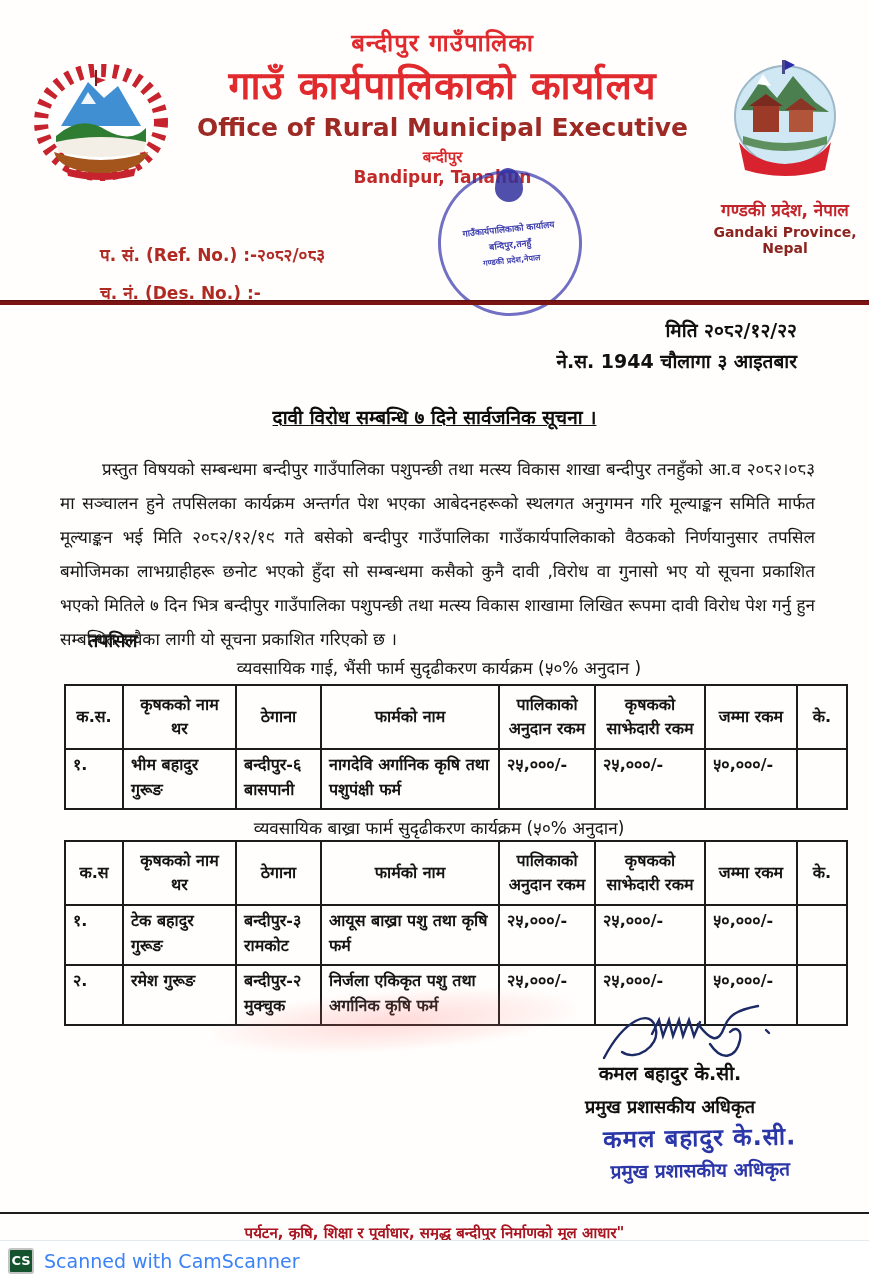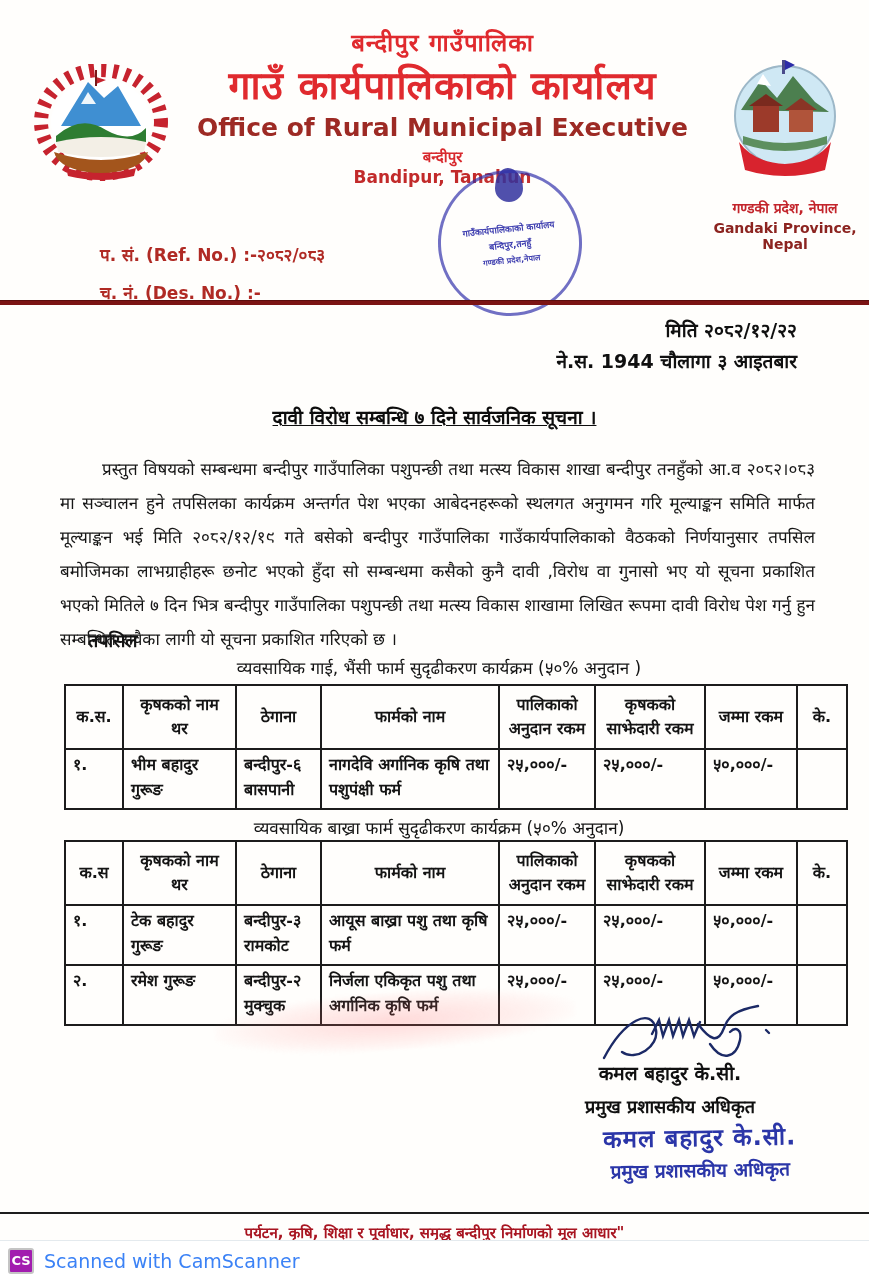--- a/index.html
+++ b/index.html
@@ -12,21 +12,21 @@
   .lh-center{position:absolute; left:186px; right:170px; top:30px; text-align:center; line-height:1.15;}
   .muni-np{font-size:24px; font-weight:bold; color:#e02a2e; letter-spacing:1px;}
   .muni-en{font-size:21px; font-weight:bold; color:#9d2a24; margin-top:4px;}
   .office-np{font-size:39px; font-weight:bold; color:#e02a2e; margin-top:6px; letter-spacing:1px;}
   .office-en{font-size:25px; font-weight:bold; color:#9d2a24; margin-top:6px;}
   .place-np{font-size:15px; font-weight:bold; color:#d8292d; margin-top:6px;}
   .place-en{font-size:17px; font-weight:bold; color:#c22a2a; margin-top:2px;}
   .emblem{position:absolute;}
   .emblem-left{left:26px; top:64px;}
   .emblem-right{left:710px; top:58px; text-align:center; width:150px;}
-  .prov-np{font-size:14px; font-weight:bold; color:#c3242b; margin-top:8px;text-align:center;}
+  .prov-np{font-size:17px; font-weight:bold; color:#c3242b; margin-top:8px;text-align:center;}
   .prov-en{font-size:14px; font-weight:bold; color:#8c2420; margin-top:3px;}
   
   .stamp{
     position:absolute; left:438px; top:170px; width:138px; height:140px;
     border:3px solid rgba(44,44,168,.75); border-radius:50%;
     color:#2c2ca8; text-align:center; transform:rotate(-6deg);
     display:flex; flex-direction:column; justify-content:center; gap:3px;
     font-weight:bold; opacity:.9; background:rgba(255,255,255,0.04);
   }
   .stamp .s1{font-size:9px;}
@@ -65,21 +65,21 @@
   .sig-name{font-size:19px; font-weight:bold; color:#101010;}
   .sig-title{font-size:18px; font-weight:bold; color:#101010; margin-top:8px;}
   .sig-stamp{position:absolute; left:540px; top:1120px; width:320px; text-align:center; color:#2b36a8; transform:rotate(-1deg);}
   .sig-stamp .nm{font-size:24px; font-weight:bold; letter-spacing:1px;}
   .sig-stamp .tl{font-size:19px; font-weight:bold; margin-top:4px;}
   
   .foot-rule{position:absolute; left:0; top:1212px; width:869px; height:2px; background:#1d1d1d;}
   .motto{position:absolute; left:0; right:0; top:1222px; text-align:center; font-size:15px; font-weight:bold; color:#a81420;}
   .cam-bar{position:absolute; left:0; bottom:0; width:869px; height:40px; background:#ffffff; border-top:1px solid #e4eaee;
     display:flex; align-items:center; gap:10px; padding-left:8px; box-sizing:border-box;}
-  .cs-badge{width:26px; height:26px; background:#a21caf; color:#fdfdfd; border:2px solid #c4c4c4; border-radius:3px;
+  .cs-badge{width:26px; height:26px; background:#14532d; color:#fdfdfd; border:2px solid #c4c4c4; border-radius:3px;
     display:flex; align-items:center; justify-content:center; font-size:13px; font-weight:bold; box-sizing:border-box;}
   .cs-text{font-size:19px; color:#3b82f6;}
 </style>
 </head>
 <body>
 
 <div class="page">
 
   <div class="emblem emblem-left">
     <svg width="150" height="120" viewBox="0 0 150 120">

